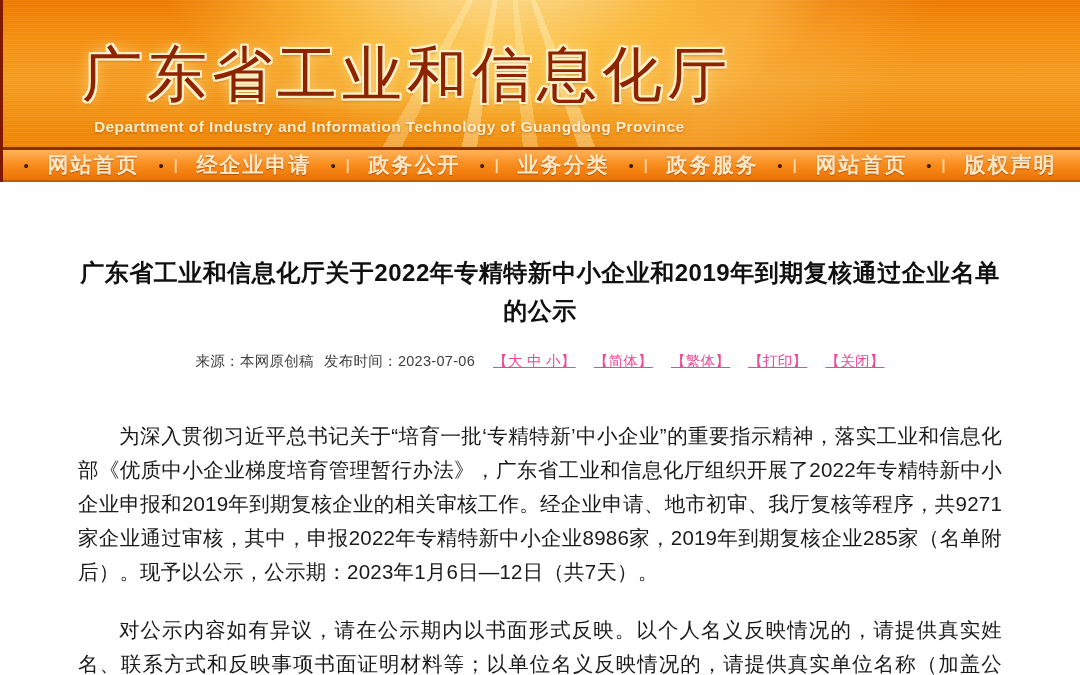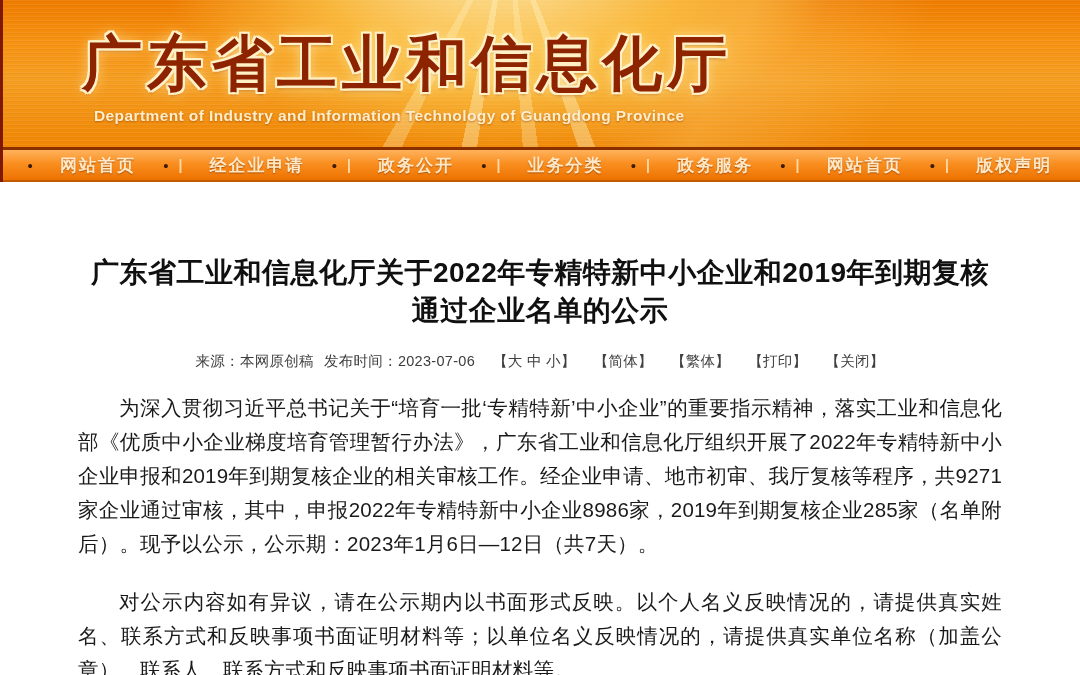--- a/index.html
+++ b/index.html
@@ -25,70 +25,71 @@
       rgba(255,245,190,0) 24deg 36deg, rgba(255,246,200,0.38) 36deg 40deg,
       rgba(255,245,190,0) 40deg 54deg, rgba(255,246,200,0.30) 54deg 58deg,
       rgba(255,245,190,0) 58deg 360deg);
   }
   .left-edge {
     position: absolute; left: 0; top: 0; width: 3px; height: 182px;
     background: #7e1802; z-index: 30;
   }
   .banner-inner { position: absolute; left: 82px; top: 26px; z-index: 5; }
   .banner-title {
-    font-size: 60px; font-weight: bold; letter-spacing: 5px; line-height: 1.25;
+    font-size: 60px; font-weight: normal; letter-spacing: 5px; line-height: 1.25;
     color: #8e2300;
     text-shadow:
       -2px 0 0 #fff0c6, 2px 0 0 #fff0c6, 0 -2px 0 #fff0c6, 0 2px 0 #fff0c6,
       -2px -2px 0 #fff0c6, 2px 2px 0 #fff0c6, -2px 2px 0 #fff0c6, 2px -2px 0 #fff0c6,
       0 3px 3px rgba(120,40,0,0.35), 0 0 14px rgba(255,240,180,0.9);
+    margin-top: 11px;
   }
   .banner-subtitle {
     margin-top: 6px; margin-left: 12px;
     font-size: 15.5px; font-weight: bold; letter-spacing: 0.4px;
     color: #ffeecb; text-shadow: 0 1px 2px rgba(150,60,0,0.55);
   }
 
   
   .navbar {
     position: relative; z-index: 10;
     height: 35px;
     border-top: 3px solid #8a3000;
     border-bottom: 2px solid #c25a00;
     background: linear-gradient(180deg, #ffb25c 0%, #f98f20 45%, #ed7200 100%);
     display: flex; align-items: center; justify-content: space-around;
     padding: 0 14px;
   }
   .nav-item {
-    color: #ffe8c8; font-size: 17px; font-weight: bold; text-decoration: none;
+    color: #ffe8c8; font-size: 21px; font-weight: bold; text-decoration: none;
     letter-spacing: 2px; text-shadow: 0 1px 1px rgba(140,60,0,0.65);
     cursor: pointer;
   }
   .nav-sep { display: flex; align-items: center; gap: 10px; }
   .nav-dot { color: #3f1a00; font-size: 15px; line-height: 1; }
   .nav-pipe { color: #ffd9a6; font-size: 14px; font-weight: bold; }
 
   
   .content { padding: 72px 78px 0 78px; }
   .article-title {
     max-width: 950px; margin: 0 auto;
-    text-align: center; font-size: 28px; font-weight: bold;
+    text-align: center; font-size: 24px; font-weight: bold;
     color: #101010; line-height: 38px; letter-spacing: 0.5px;
   }
   .meta {
     margin-top: 22px; text-align: center;
     font-size: 14.5px; color: #3d3d3d; letter-spacing: 0.3px;
   }
   .meta .sep-space { display: inline-block; width: 10px; }
-  .meta-btn { color: #404040; margin-left: 18px; cursor: pointer; }
+  .meta-btn { color: #ec4899; margin-left: 18px; cursor: pointer; text-decoration: underline; }
   .para {
     font-size: 20.5px; line-height: 34px; color: #1a1a1a;
     text-align: justify; text-indent: 2em; letter-spacing: 0.2px;
   }
-  .para-1 { margin-top: 20px; }
+  .para-1 { margin-top: 48px; }
   .para-2 { margin-top: 24px; }
 </style>
 </head>
 <body>
 
 <div class="left-edge"></div>
 
 <header class="banner">
   <div class="banner-rays"></div>
   <div class="banner-inner">

